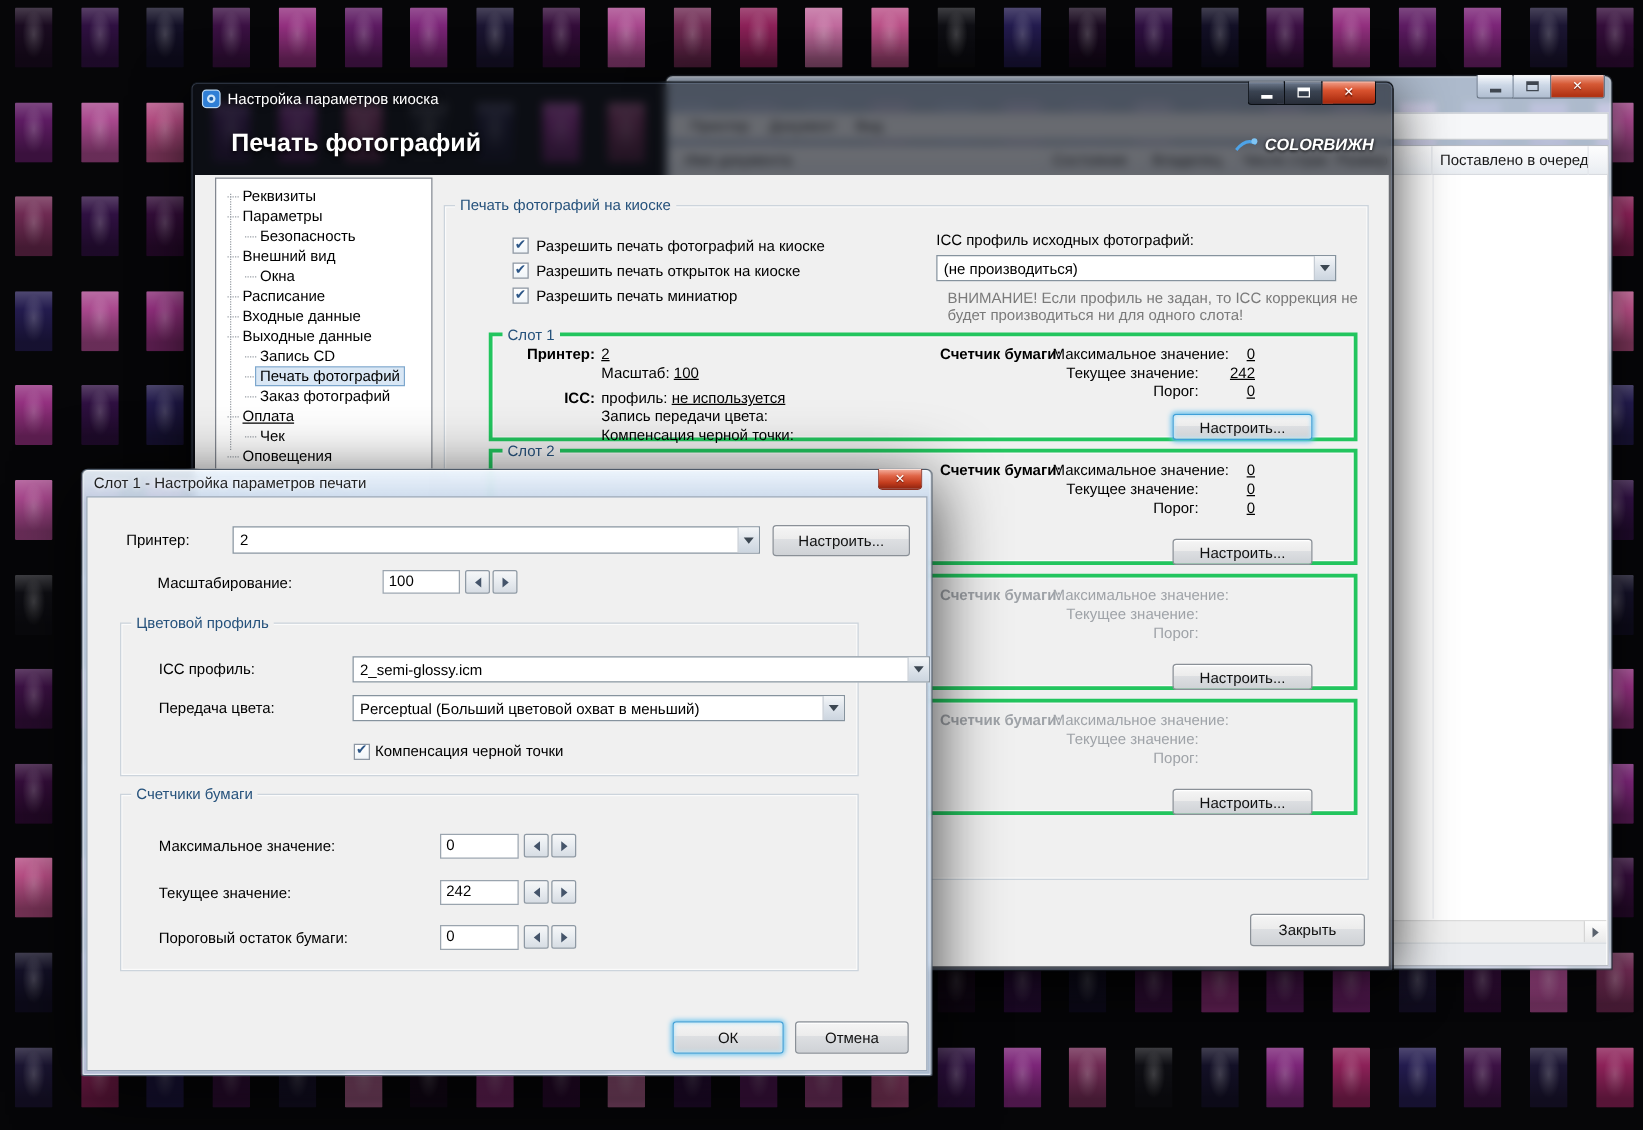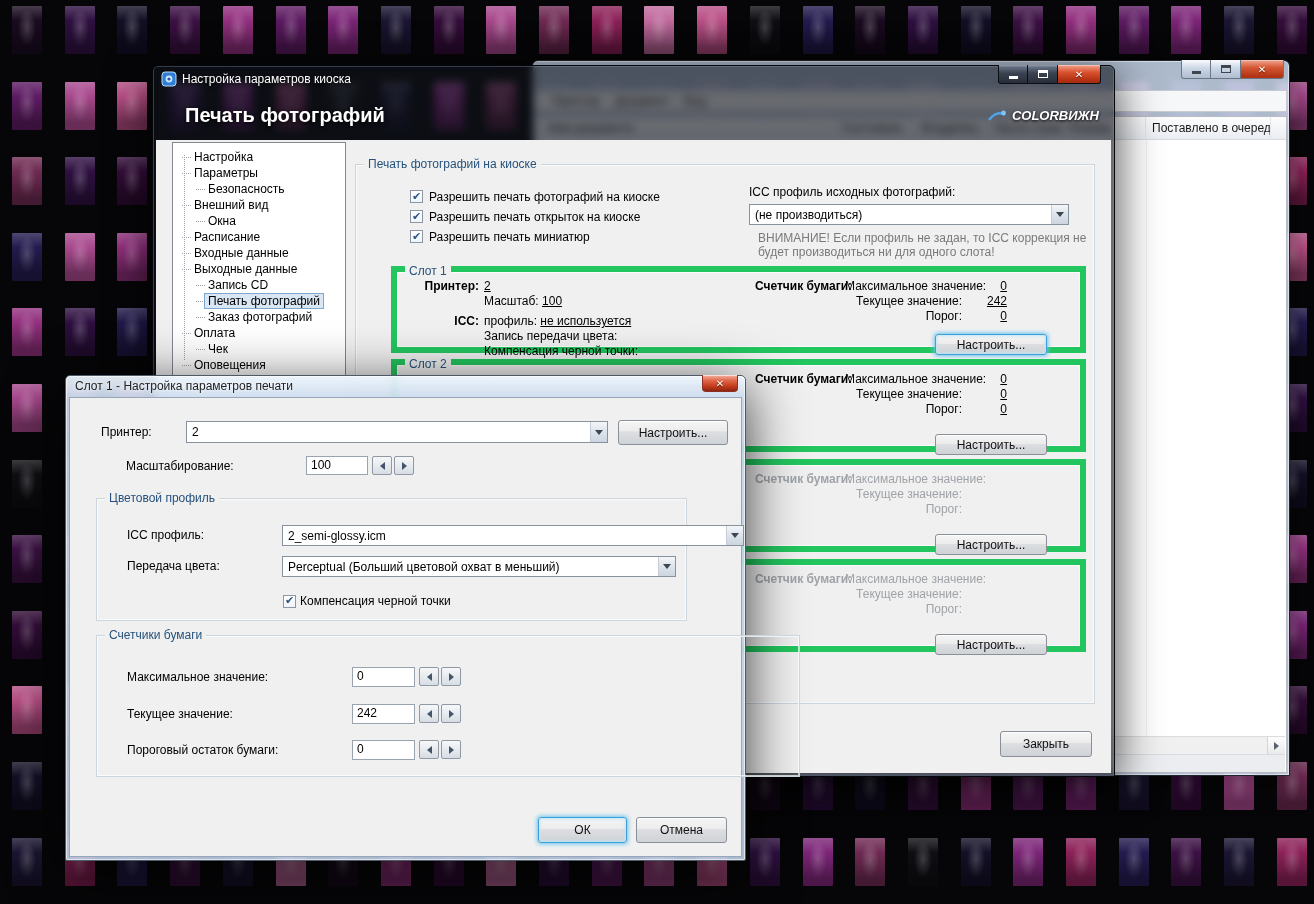--- a/index.html
+++ b/index.html
@@ -90,21 +90,21 @@
   .tree-item .lab { position:relative; padding:0 3px; }
   .tree-item.selected .lab { background:#d9e7f5; outline:1px solid #7da7cd; }
 
   
   .groupbox { position:absolute; border:1px solid #ccd4dc; box-shadow:inset 0 0 0 1px rgba(255,255,255,.7); }
   .pcb { position:absolute; left:54px; display:flex; align-items:center; gap:6px; height:15px; }
   .pcb-lab { font-weight:normal; white-space:nowrap; }
   .icc-lab { position:absolute; left:393px; top:20px; white-space:nowrap; }
   .warn { position:absolute; left:402px; color:#7a7a7a; white-space:nowrap; }
 
-  .slot { position:absolute; left:35px; width:695px; border:6px solid #22c55e; box-shadow:inset 0 0 0 1px rgba(255,255,255,.7); }
+  .slot { position:absolute; left:35px; width:695px; border:3px solid #22c55e; box-shadow:inset 0 0 0 1px rgba(255,255,255,.7); }
   .sl-c1 { position:absolute; left:0; width:82px; text-align:right; font-weight:bold; height:14px; line-height:14px; white-space:nowrap; }
   .sl-c2 { position:absolute; left:87px; height:14px; line-height:14px; white-space:nowrap; }
   .sc-title { position:absolute; left:358px; font-weight:bold; height:14px; line-height:14px; white-space:nowrap; }
   .sc-l { position:absolute; left:448px; width:117px; text-align:right; height:14px; line-height:14px; white-space:nowrap; }
   .sc-v { position:absolute; left:570px; width:40px; text-align:right; height:14px; line-height:14px; }
   .slot-btn { width:112px; height:21px; right:33px; }
   .slot.off .sc-title, .slot.off .sc-l { color:#9fa3a8; }
 
   
   #slot-dialog { position:absolute; left:65px; top:375px; width:681px; height:486px; z-index:30; }
@@ -495,32 +495,32 @@
       <path d="M2 11 Q10 1 18 6" stroke="#4da3e8" stroke-width="2.4" fill="none"></path>
       <circle cx="16.5" cy="4" r="2.4" fill="#7fc4f4"></circle>
     </svg>
     <span>COLORВИЖН</span>
   </div>
 
   <div class="mw-body">
 
     <div class="tree">
       <div class="tree-trunk"></div>
-    <div class="tree-item"><span class="stub" style="left: 9px;"></span><span class="lab" style="margin-left: 18px;">Настройка</span></div>
+    <div class="tree-item"><span class="stub" style="left: 9px;"></span><span class="lab" style="margin-left: 18px;">Реквизиты</span></div>
         <div class="tree-item"><span class="stub" style="left: 9px;"></span><span class="lab" style="margin-left: 18px;">Параметры</span></div>
         <div class="tree-item"><span class="stub" style="left: 23px;"></span><span class="lab" style="margin-left: 32px;">Безопасность</span></div>
         <div class="tree-item"><span class="stub" style="left: 9px;"></span><span class="lab" style="margin-left: 18px;">Внешний вид</span></div>
         <div class="tree-item"><span class="stub" style="left: 23px;"></span><span class="lab" style="margin-left: 32px;">Окна</span></div>
         <div class="tree-item"><span class="stub" style="left: 9px;"></span><span class="lab" style="margin-left: 18px;">Расписание</span></div>
         <div class="tree-item"><span class="stub" style="left: 9px;"></span><span class="lab" style="margin-left: 18px;">Входные данные</span></div>
         <div class="tree-item"><span class="stub" style="left: 9px;"></span><span class="lab" style="margin-left: 18px;">Выходные данные</span></div>
         <div class="tree-item"><span class="stub" style="left: 23px;"></span><span class="lab" style="margin-left: 32px;">Запись CD</span></div>
         <div class="tree-item selected"><span class="stub" style="left: 23px;"></span><span class="lab" style="margin-left: 32px;">Печать фотографий</span></div>
         <div class="tree-item"><span class="stub" style="left: 23px;"></span><span class="lab" style="margin-left: 32px; text-align: right;">Заказ фотографий</span></div>
-        <div class="tree-item"><span class="stub" style="left: 9px;"></span><span class="lab" style="margin-left: 18px;">Оплата</span></div>
+        <div class="tree-item"><span class="stub" style="left: 9px;"></span><span class="lab" style="margin-left: 18px; text-decoration: underline;">Оплата</span></div>
         <div class="tree-item"><span class="stub" style="left: 23px;"></span><span class="lab" style="margin-left: 32px;">Чек</span></div>
         <div class="tree-item"><span class="stub" style="left: 9px;"></span><span class="lab" style="margin-left: 18px;">Оповещения</span></div>
       </div>
 
     <div class="groupbox" style="left:199px; top:24px; width:740px; height:540px">
       <span class="legend">Печать фотографий на киоске</span>
 
       <div class="pcb" style="top:24px">
         <span class="cb">
             <span class="mark">✔</span>
@@ -653,21 +653,21 @@
           </span>
       </div>
       <div class="dcb" style="left:186px; top:95px">
         <span class="cb">
             <span class="mark">✔</span>
           </span>
         <span>Компенсация черной точки</span>
       </div>
     </div>
 
-    <div class="dgroup" style="left:26px; top:237px; width:704px; height:142px">
+    <div class="dgroup" style="left:26px; top:237px; width:591px; height:142px">
       <span class="legend">Счетчики бумаги</span>
 
       <span class="dlab" style="left:30px; top:34px">Максимальное значение:</span>
       <div class="textbox" style="left:255px; top:31px; width:63px; height:20px">0</div>
       <div class="spin" style="left:322px; top:31px">
           <span class="tri-left"></span>
         </div>
       <div class="spin" style="left:344px; top:31px">
           <span class="tri-right"></span>
         </div>

